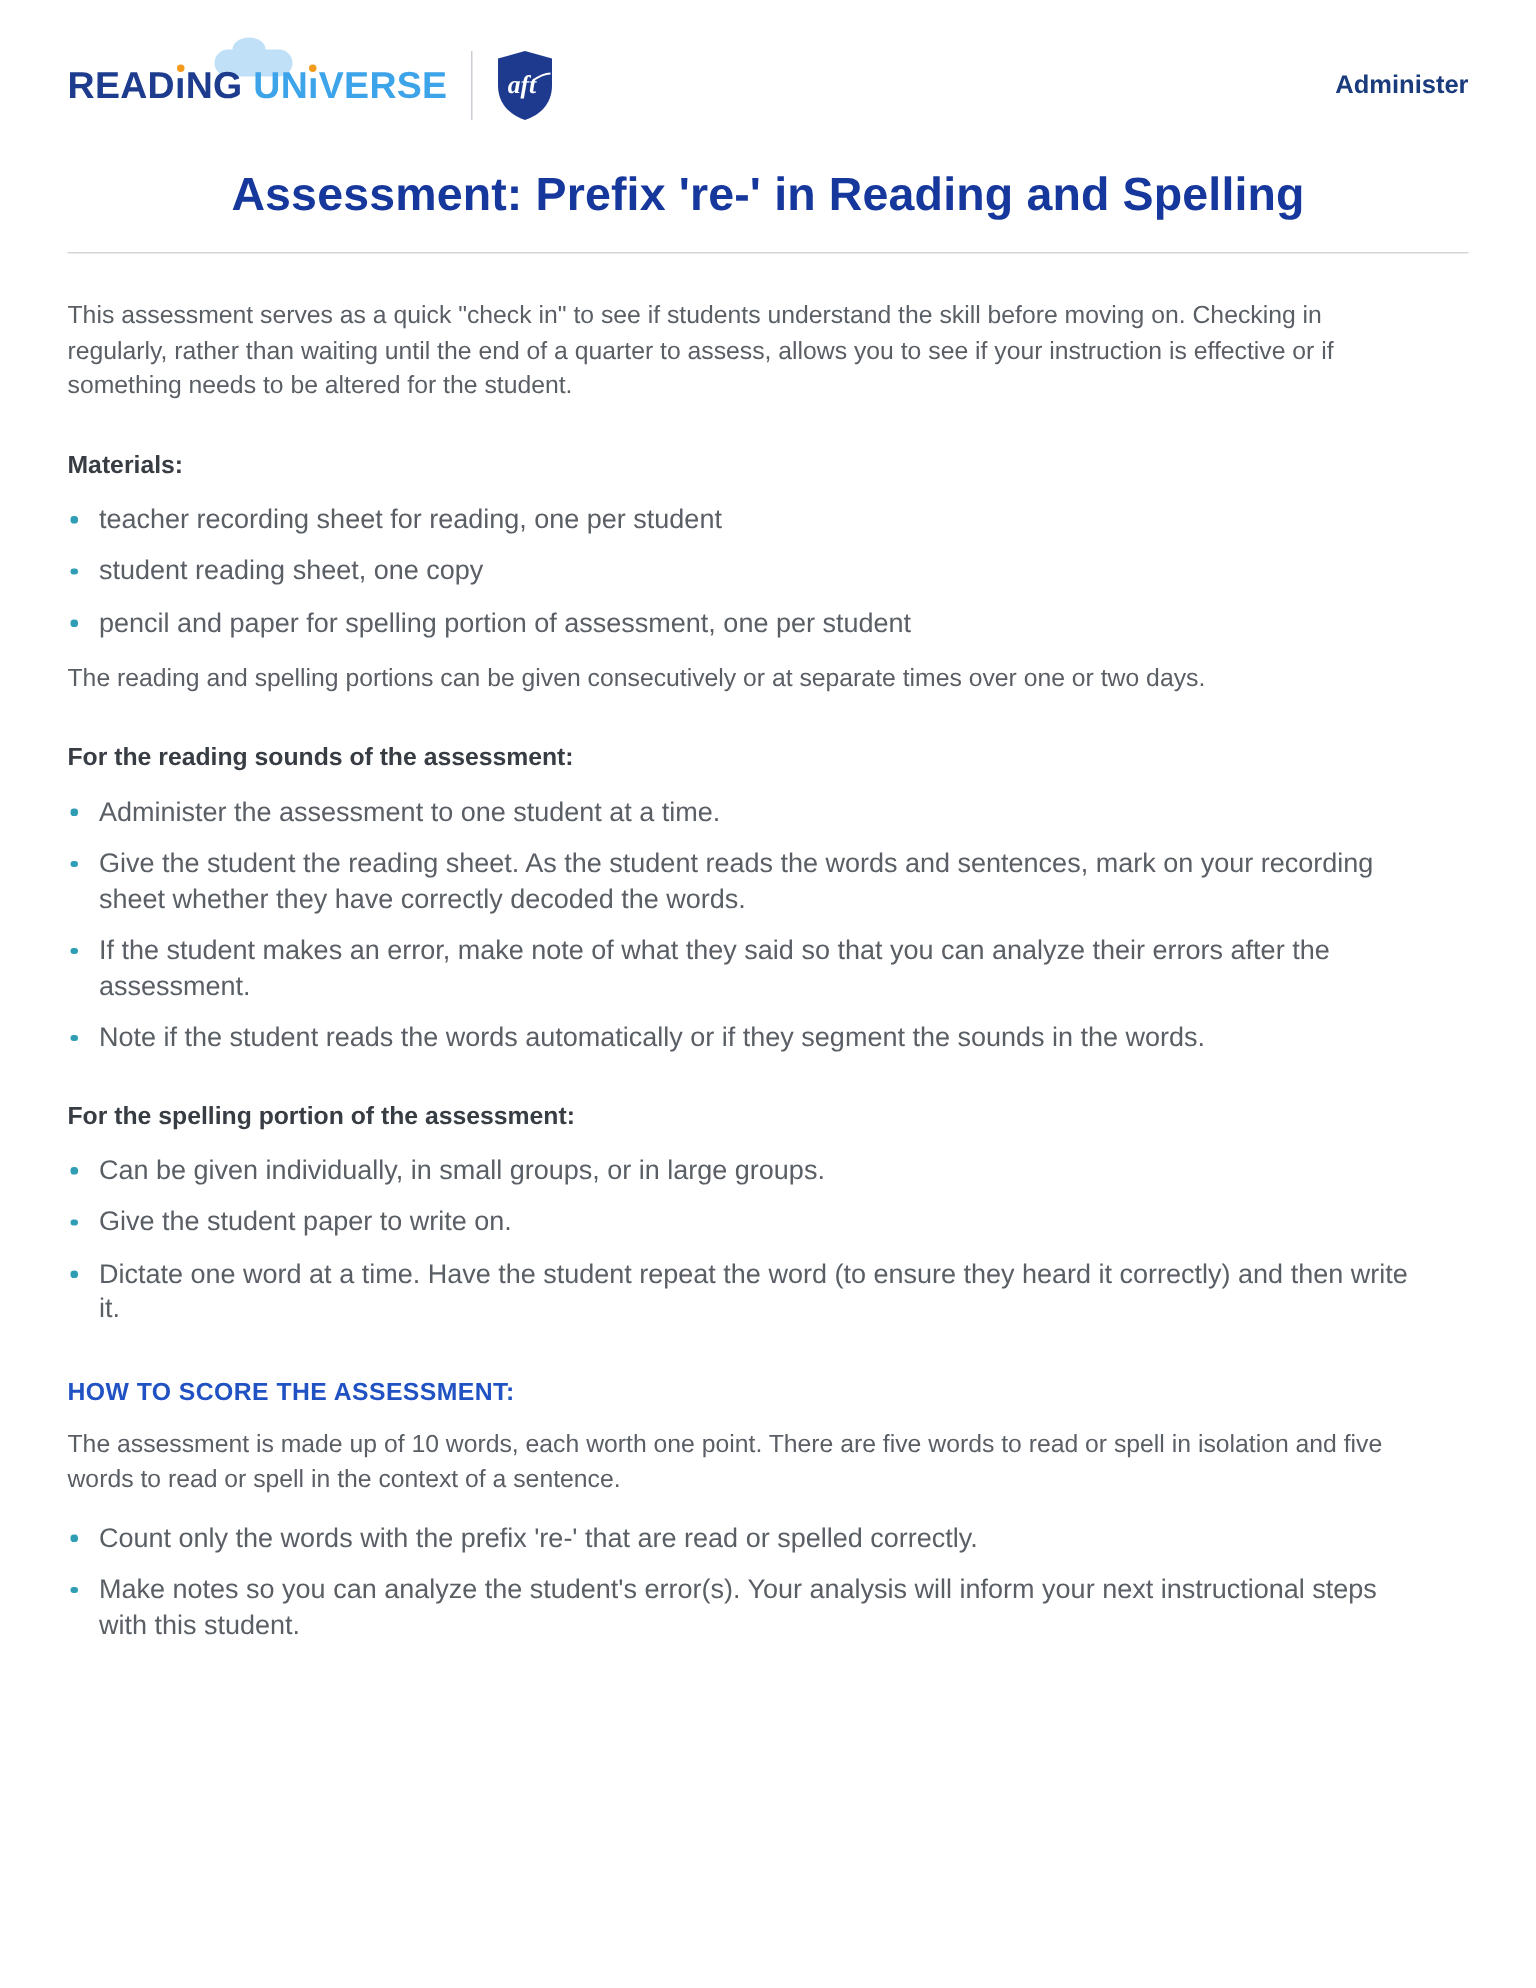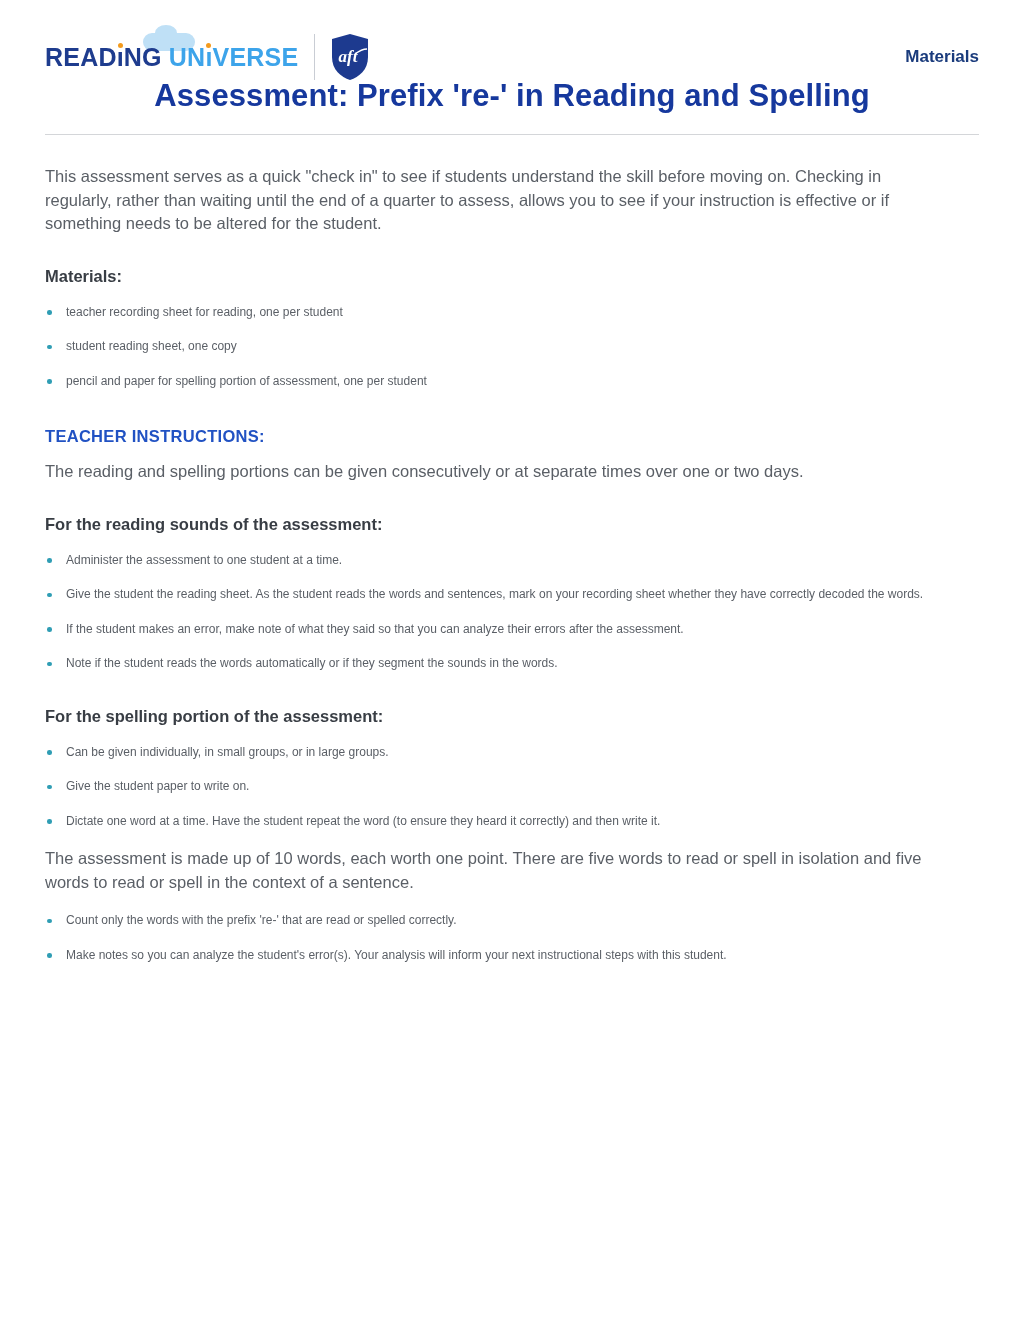--- a/index.html
+++ b/index.html
@@ -70,20 +70,21 @@
   }
   .aft-logo { width: 38px; height: 48px; position: relative; }
   .header-label {
     font-weight: bold;
     font-size: 17px;
     color: #1a3b7c;
   }
 
   
   .doc-title {
+    margin-top: 34px;
     text-align: center;
     font-size: 31px;
     font-weight: bold;
     color: #16389d;
     letter-spacing: 0.1px;
   }
   .title-rule {
     margin-top: 20px;
     border: none;
     border-top: 1px solid #d4d6d9;
@@ -111,21 +112,21 @@
 
   ul.bullets {
     list-style: none;
     margin-top: 15px;
     max-width: 905px;
   }
   ul.bullets li {
     position: relative;
     padding-left: 21px;
     margin-bottom: 11px;
-    font-size: 12px;
+    font-size: 18px;
     line-height: 23.5px;
     color: #5a5f66;
   }
   ul.bullets li:before {
     content: "";
     position: absolute;
     left: 2px; top: 9.5px;
     width: 4.5px; height: 4.5px;
     border-radius: 50%;
     background: #2f9db4;
@@ -181,53 +182,53 @@
       </div>
       <div class="brand-divider"></div>
       <div class="aft-logo">
         <svg width="38" height="48" viewBox="0 0 38 48">
           <path d="M19 1 L37 6 V24 C37 37 28 44 19 47 C10 44 1 37 1 24 V6 Z" fill="#1d3a8f"></path>
           <text x="17" y="29" font-family="Liberation Serif, serif" font-style="italic" font-weight="bold" font-size="17" fill="#ffffff" text-anchor="middle">aft</text>
           <path d="M24 21 C28 18 33 16 36 16" stroke="#ffffff" stroke-width="1.4" fill="none"></path>
         </svg>
       </div>
     </div>
-    <div class="header-label">Materials</div>
+    <div class="header-label">Administer</div>
   </div>
 
   <h1 class="doc-title">Assessment: Prefix 're-' in Reading and Spelling</h1>
   <hr class="title-rule">
 
   <p class="body-text intro">This assessment serves as a quick "check in" to see if students understand the skill before moving on. Checking in regularly, rather than waiting until the end of a quarter to assess, allows you to see if your instruction is effective or if something needs to be altered for the student.</p>
 
   <h3 class="sub-heading">Materials:</h3>
   <ul class="bullets">
       <li>teacher recording sheet for reading, one per student</li>
       <li>student reading sheet, one copy</li>
       <li>pencil and paper for spelling portion of assessment, one per student</li>
     </ul>
 
-  <h3 class="section-heading">TEACHER INSTRUCTIONS:</h3>
   <p class="body-text section-intro">The reading and spelling portions can be given consecutively or at separate times over one or two days.</p>
 
   <h3 class="sub-heading">For the reading sounds of the assessment:</h3>
   <ul class="bullets">
       <li>Administer the assessment to one student at a time.</li>
       <li>Give the student the reading sheet. As the student reads the words and sentences, mark on your recording sheet whether they have correctly decoded the words.</li>
       <li>If the student makes an error, make note of what they said so that you can analyze their errors after the assessment.</li>
       <li>Note if the student reads the words automatically or if they segment the sounds in the words.</li>
     </ul>
 
   <h3 class="sub-heading">For the spelling portion of the assessment:</h3>
   <ul class="bullets">
       <li>Can be given individually, in small groups, or in large groups.</li>
       <li>Give the student paper to write on.</li>
       <li>Dictate one word at a time. Have the student repeat the word (to ensure they heard it correctly) and then write it.</li>
     </ul>
 
+  <h3 class="section-heading">HOW TO SCORE THE ASSESSMENT:</h3>
   <p class="body-text section-intro">The assessment is made up of 10 words, each worth one point. There are five words to read or spell in isolation and five words to read or spell in the context of a sentence.</p>
   <ul class="bullets">
       <li>Count only the words with the prefix 're-' that are read or spelled correctly.</li>
       <li>Make notes so you can analyze the student's error(s). Your analysis will inform your next instructional steps with this student.</li>
     </ul>
 
   <div class="footer">
     <div class="footer-left">
       <div class="footer-title">All About Teaching Reading &amp; Writing</div>
       <div class="footer-sub">ReadingUniverse.org</div>

